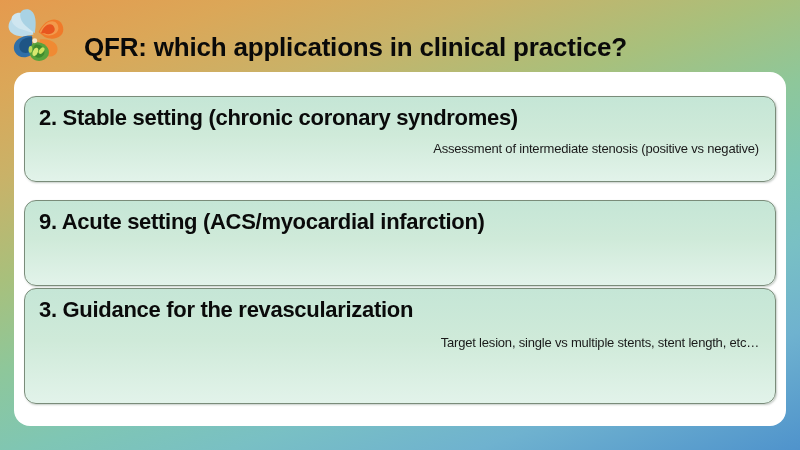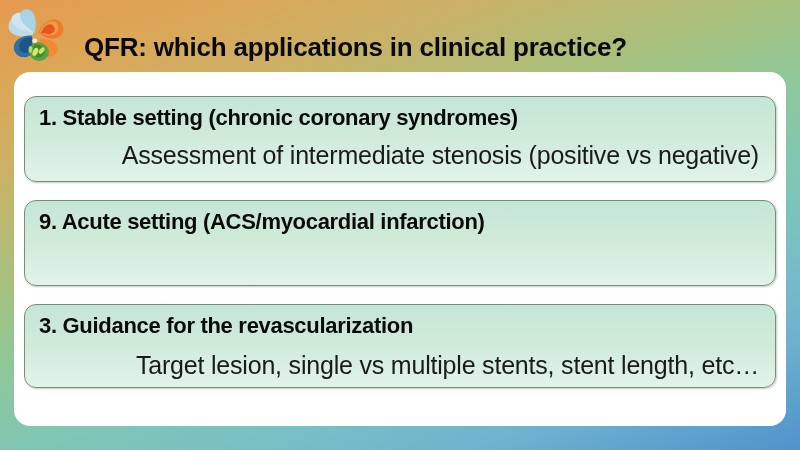--- a/index.html
+++ b/index.html
@@ -69,38 +69,38 @@
     position:absolute;
     left:10px;
     width:752px;
     border:1px solid #7a8c7a;
     border-radius:12px;
     background:linear-gradient(to bottom, #c5e6d6 0%, #cfead9 45%, #e2f3ea 100%);
     box-shadow:1px 1px 2px rgba(90,110,95,0.35);
   }
   #box1 { top:24px;  height:86px; }
   #box2 { top:128px; height:86px; }
-  #box3 { top:232px; height:84px; }
+  #box3 { top:216px; height:116px; }
 
   .head-line {
     position:absolute;
     left:14px;
     top:8px;
     font-size:22px;
     font-weight:bold;
     color:#0a0a0a;
     letter-spacing:-0.3px;
     white-space:nowrap;
   }
   .sub-line {
     position:absolute;
     left:0; right:16px;
     top:44px;
     text-align:right;
-    font-size:25px;
+    font-size:13px;
     font-weight:normal;
     color:#1a1a1a;
     letter-spacing:-0.2px;
     white-space:nowrap;
   }
   #box3 .sub-line { top:46px; }
 </style>
 </head>
 <body>
 
@@ -147,21 +147,21 @@
         </g>
       </svg>
     </div>
 
     <div id="title">QFR: which applications in clinical practice?</div>
   </div>
 
   <div id="card">
 
     <div class="box" id="box1">
-      <div class="head-line">1. Stable setting (chronic coronary syndromes)</div>
+      <div class="head-line">2. Stable setting (chronic coronary syndromes)</div>
       <div class="sub-line">Assessment of intermediate stenosis (positive vs negative)</div>
     </div>
 
     <div class="box" id="box2">
       <div class="head-line">9. Acute setting (ACS/myocardial infarction)</div>
     </div>
 
     <div class="box" id="box3">
       <div class="head-line">3. Guidance for the revascularization</div>
       <div class="sub-line">Target lesion, single vs multiple stents, stent length, etc…</div>

